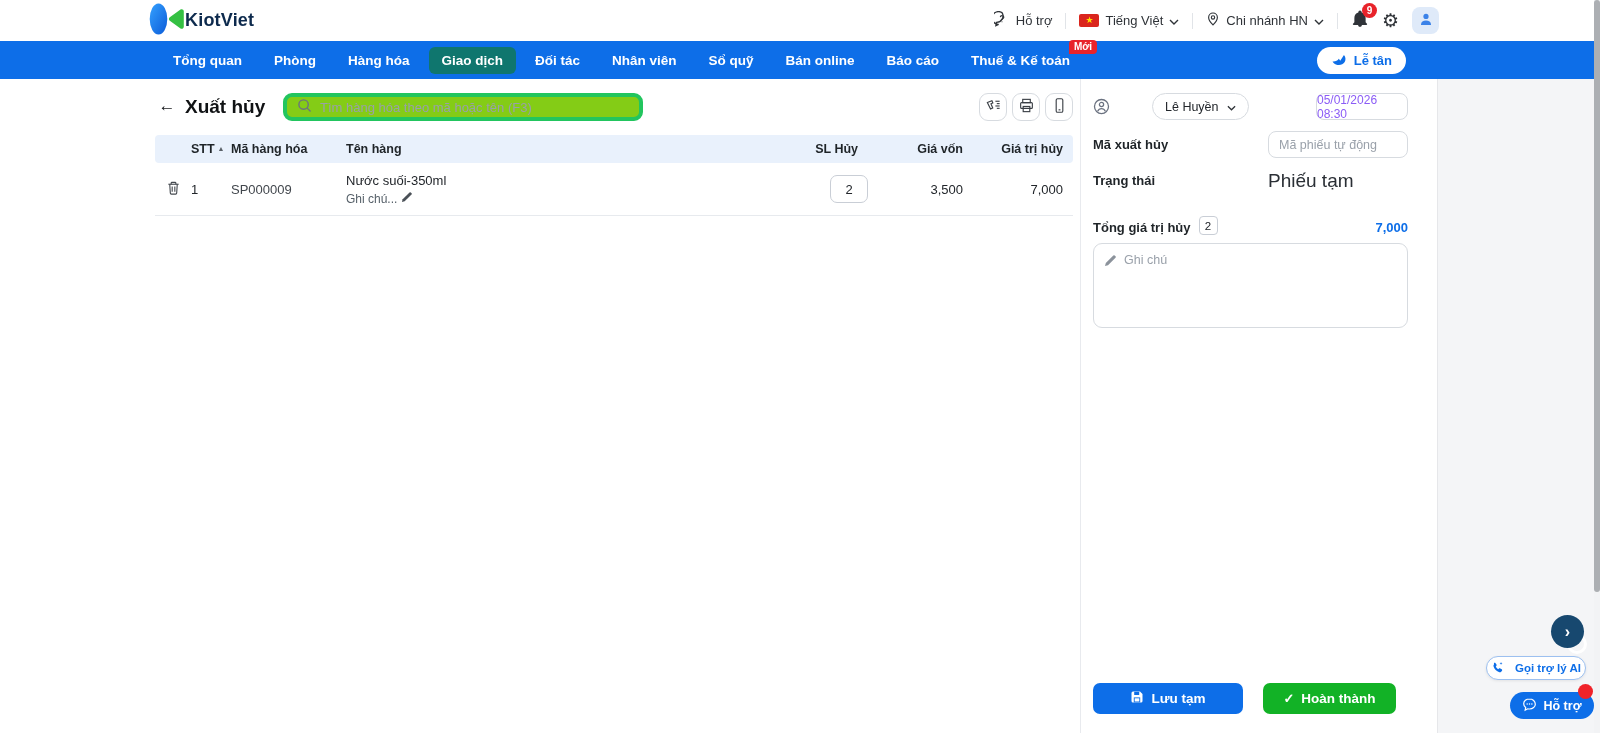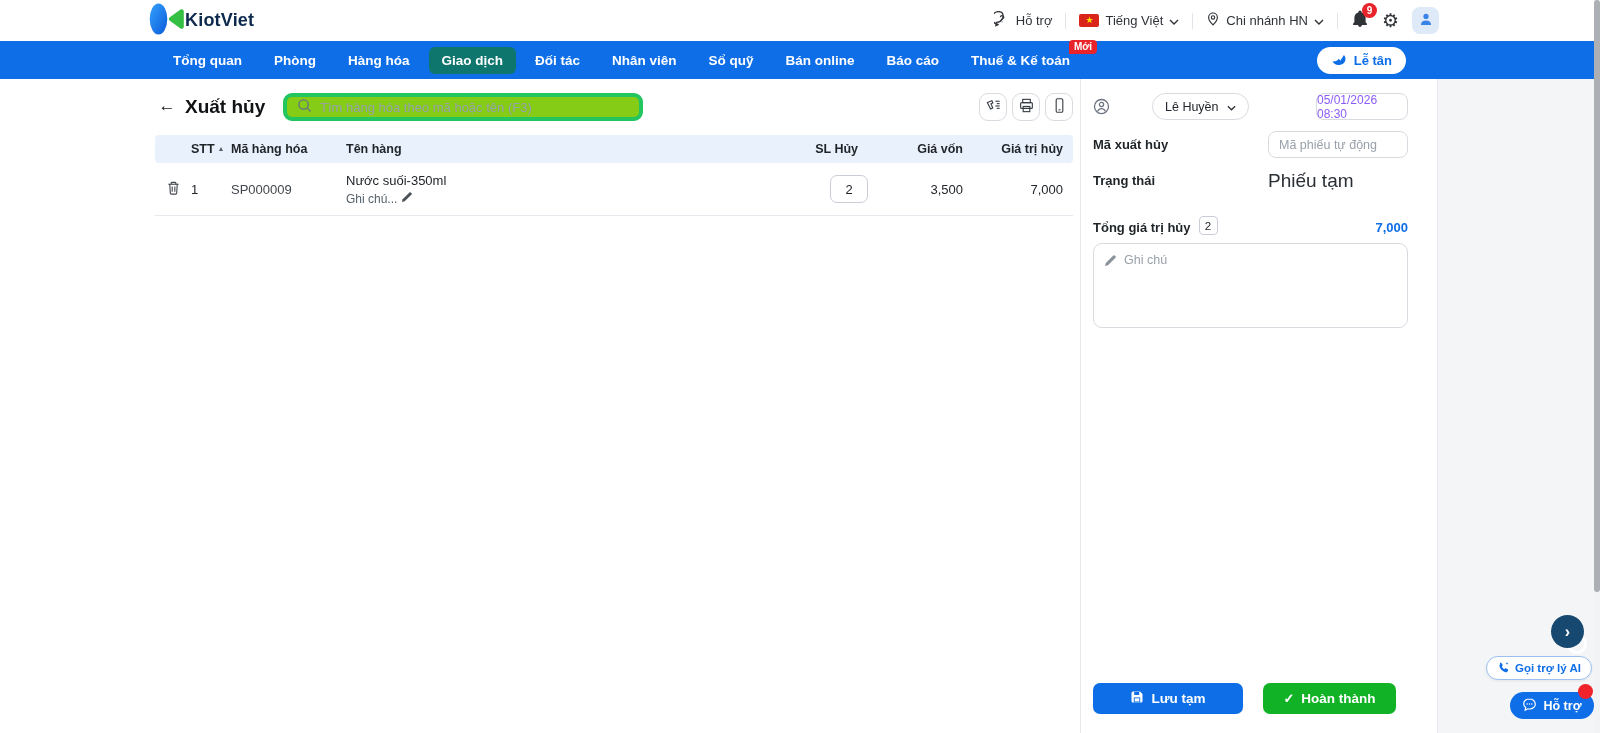--- a/index.html
+++ b/index.html
@@ -74,21 +74,21 @@
   .note-pencil { position:absolute; left:11px; top:10px; color:#4a5057; }
   .p-buttons { position:absolute; left:12px; bottom:19px; width:315px; display:flex; gap:20px;margin-top:27px; }
   .btn { height:31px; border:none; border-radius:7px; color:#fff; font-size:13.5px; font-weight:700; display:flex; align-items:center; justify-content:center; gap:7px; cursor:pointer; font-family:inherit; }
   .btn-save { background:#0d6ee8; width:150px; }
   .btn-complete { background:#12b226; width:133px; }
   .check-glyph { font-size:13px; font-weight:700; }
 
   
   .chat-ring { position:absolute; left:1567px; top:634px; width:20px; height:20px; border:3px solid #fff; border-radius:50%; }
   .chat-toggle { position:absolute; left:1551px; top:615px; width:33px; height:33px; border-radius:50%; background:#17486f; color:#fff; display:flex; align-items:center; justify-content:center; font-size:16px; font-weight:700; cursor:pointer; }
-  .ai-btn { position:absolute; left:1486px; top:656px; height:24px; padding:0 10px; background:#fff; border:1px solid #9cc0f0; border-radius:12px; color:#0d6ee8; font-size:11.5px; font-weight:600; display:flex; align-items:center; gap:5px; cursor:pointer; font-family:inherit; box-shadow:0 1px 3px rgba(0,0,0,.08); }
+  .ai-btn { position:absolute; left:1486px; top:656px; height:24px; padding:0 4px; background:#fff; border:1px solid #9cc0f0; border-radius:12px; color:#0d6ee8; font-size:11.5px; font-weight:600; display:flex; align-items:center; gap:11px; cursor:pointer; font-family:inherit; box-shadow:0 1px 3px rgba(0,0,0,.08); }
   .support-btn { position:absolute; left:1510px; top:692px; width:84px; height:27px; background:#0d6ee8; border:none; border-radius:14px; color:#fff; font-size:12.5px; font-weight:700; display:flex; align-items:center; justify-content:center; gap:6px; cursor:pointer; font-family:inherit; }
   .support-dot { position:absolute; left:1578px; top:684px; width:15px; height:15px; border-radius:50%; background:#f0232a; }
 
   
   .scrollbar { position:absolute; left:1594px; top:0; width:6px; height:733px; background:#f2f3f5; }
   .scroll-thumb { position:absolute; left:0; top:0; width:6px; height:592px; background:#acafb3; border-radius:3px; }
 </style>
 </head>
 <body>
 

